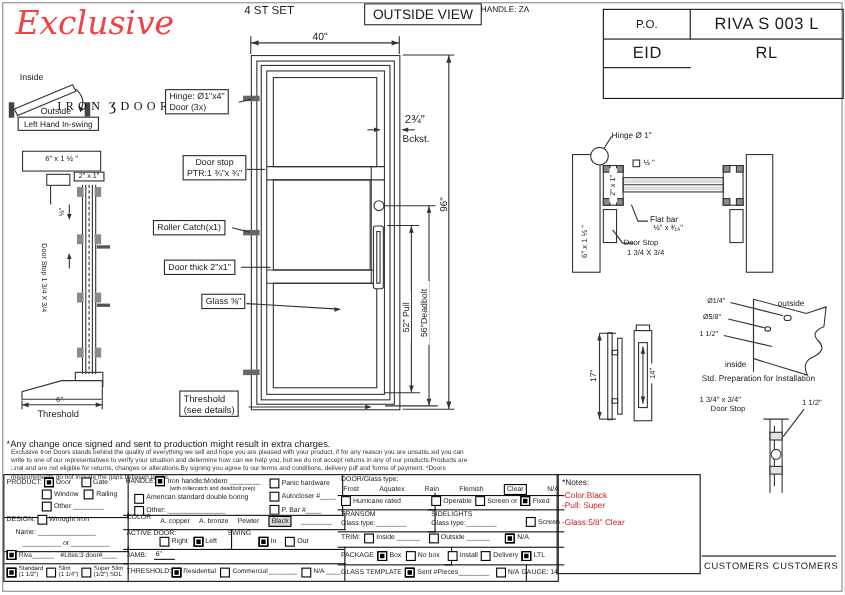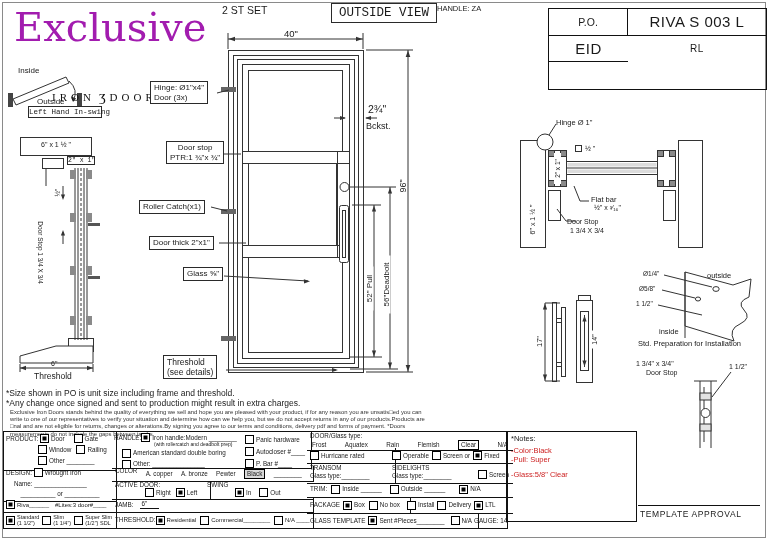--- a/index.html
+++ b/index.html
@@ -3,24 +3,24 @@
 <meta charset="utf-8">
 <style>
   html,body{margin:0;padding:0;background:#cfcfcf;}
   #sheet{position:relative;width:768px;height:541px;background:#ffffff;overflow:hidden;
          font-family:"Liberation Sans", sans-serif;color:#1a1a1a;}
   .lbl{position:absolute;white-space:nowrap;color:#1a1a1a;}
   .ctr{text-align:center;}
   .rot{transform:rotate(-90deg);transform-origin:center;}
   .rot90{transform:rotate(90deg);transform-origin:center;}
   .callout{position:absolute;border:1px solid #2a2a2a;background:#fff;font-size:8px;line-height:9.5px;padding:1px 3px;white-space:nowrap;}
-  .obox{position:absolute;border:1px solid #2a2a2a;background:#fff;white-space:nowrap;font-family:Liberation Mono, monospace;}
+  .obox{position:absolute;border:1px solid #2a2a2a;background:#fff;white-space:nowrap;}
   svg{position:absolute;left:0;top:0;}
   
-  #logo-name{position:absolute;left:14px;top:4px;font-family:"DejaVu Serif", serif;font-size:40px;color:#a21caf;}
+  #logo-name{position:absolute;left:14px;top:4px;font-family:"DejaVu Serif", serif;font-style:italic;font-size:30px;color:#ef4444;}
   #logo-sub{position:absolute;left:52px;top:88px;font-family:"Liberation Serif", serif;font-size:11px;letter-spacing:4px;color:#111;display:flex;align-items:center;gap:4px;}
   #logo-sub .orn{font-size:15px;letter-spacing:0;}
   
   #titleblock{position:absolute;left:548px;top:8px;width:217px;height:80px;border:1px solid #111;display:grid;grid-template-columns:79px 1fr;grid-template-rows:1fr 1fr 1fr;}
   #titleblock .tb-label{border-right:1px solid #111;display:flex;align-items:center;justify-content:center;font-size:10.5px;}
   #titleblock .tb-value{display:flex;align-items:center;justify-content:center;font-size:14px;letter-spacing:.5px;}
   #titleblock .bb{border-bottom:1px solid #111;}
   
   .cell{position:absolute;font-size:6.3px;line-height:8px;overflow:hidden;}
   .br{border-right:1px solid #111;}
@@ -215,34 +215,34 @@
     </g>
   </svg>
 
   <div id="logo-name">Exclusive</div>
   <div id="logo-sub">
     <span>IRON</span>
     <span class="orn">ʒ</span>
     <span>DOORS</span>
   </div>
 
-  <div class="lbl" style="left:222px;top:4px;font-size:10.5px;">2 ST SET</div>
+  <div class="lbl" style="left:222px;top:4px;font-size:10.5px;">4 ST SET</div>
   <div class="obox" style="left:331px;top:3px;padding:2px 7px;font-size:12.5px;">OUTSIDE VIEW</div>
   <div class="lbl" style="left:437px;top:4px;font-size:7.5px;">HANDLE: ZA</div>
 
   <div id="titleblock">
     <div class="tb-label bb">P.O.</div>
     <div class="tb-value bb" style="font-size:15px;">RIVA S 003 L</div>
     <div class="tb-value bb" style="font-size:15px;">EID</div>
-    <div class="tb-value" style="font-size:10px;">RL</div>
+    <div class="tb-value" style="font-size:15px;">RL</div>
   </div>
 
   <div class="lbl" style="left:18px;top:66px;font-size:8px;">Inside</div>
   <div class="lbl" style="left:37px;top:97px;font-size:8px;">Outside</div>
-  <div class="obox ctr" style="left:28px;top:106px;width:72px;font-size:7.5px;padding:1px 0;text-align:right;">Left Hand In-swing</div>
+  <div class="obox ctr" style="left:16px;top:106px;width:72px;font-size:7.5px;padding:1px 0;">Left Hand In-swing</div>
 
   <div class="lbl ctr" style="left:22px;top:141px;width:68px;font-size:7px;">6" x 1 ½ "</div>
   <div class="obox ctr" style="left:67px;top:156px;width:26px;font-size:6.5px;">2" x 1"</div>
   <div class="lbl rot" style="left:50px;top:186px;width:14px;font-size:6.5px;">½"</div>
   <div class="lbl rot90 ctr" style="left:-6px;top:249px;width:92px;font-size:6.5px;">Door Stop 1 3/4 X 3/4</div>
   <div class="lbl" style="left:51px;top:360px;font-size:7px;">6"</div>
   <div class="lbl" style="left:34px;top:371px;font-size:8.5px;">Threshold</div>
 
   <div class="lbl" style="left:284px;top:28px;font-size:9.5px;">40"</div>
   <div class="lbl rot ctr" style="left:391px;top:181px;width:24px;font-size:9px;">96"</div>
@@ -283,21 +283,20 @@
   <div class="lbl" style="left:659px;top:327px;font-size:7.5px;">inside</div>
   <div class="lbl" style="left:638px;top:339px;font-size:7.5px;">Std. Preparation for Installation</div>
 
   <div class="lbl rot ctr" style="left:529px;top:337px;width:20px;font-size:7.5px;background:#fff;">17"</div>
   <div class="lbl rot ctr" style="left:585px;top:336px;width:18px;font-size:7px;background:#fff;">14"</div>
 
   <div class="lbl" style="left:636px;top:360px;font-size:7px;">1 3/4" x 3/4"</div>
   <div class="lbl" style="left:646px;top:369px;font-size:7px;">Door Stop</div>
   <div class="lbl" style="left:729px;top:363px;font-size:7px;">1 1/2"</div>
 
-  <div class="lbl" style="left:6px;top:388px;font-size:8.5px;">*Size shown in PO is unit size including frame and threshold.</div>
   <div class="lbl" style="left:6px;top:398px;font-size:8.5px;">*Any change once signed and sent to production might result in extra charges.</div>
   <div class="fine" style="position:absolute;left:10px;top:409px;width:420px;font-size:5.9px;line-height:7.2px;">Exclusive Iron Doors stands behind the quality of everything we sell and hope you are pleased with your product, if for any reason you are unsatis□ed you can write to one of our representatives to verify your situation and determine how can we help you, but we do not accept returns in any of our products.Products are □nal and are not eligible for returns, changes or alterations.By signing you agree to our terms and conditions, delivery pdf and forms of payment. *Doors measurements do not include the gaps between jambs</div>
 
   <div id="form-main">
 
     <div class="cell br bb2" style="left:0;top:0;width:108px;height:34px;padding:2px 2px;">
       <div class="row">
         <span class="frm-label">PRODUCT:</span>&nbsp;
         <span class="cb on"></span>
         <span class="opt">Door</span>
@@ -523,15 +522,15 @@
   </div>
 
   <div id="notes-box">
     <div>*Notes:</div>
     <div class="red" style="margin-top:3px;">-Color:Black</div>
     <div class="red">-Pull: Super</div>
     <div class="red" style="margin-top:6px;">-Glass:5/8" Clear</div>
   </div>
 
   <div style="position:absolute;left:638px;top:505px;width:122px;border-top:1px solid #111;"></div>
-  <div class="lbl" style="left:640px;top:509px;font-size:8.5px;letter-spacing:.6px;">TEMPLATE APPROVAL</div>
+  <div class="lbl" style="left:640px;top:509px;font-size:8.5px;letter-spacing:.6px;">CUSTOMERS CUSTOMERS</div>
 
 </div>
 
 </body></html>

